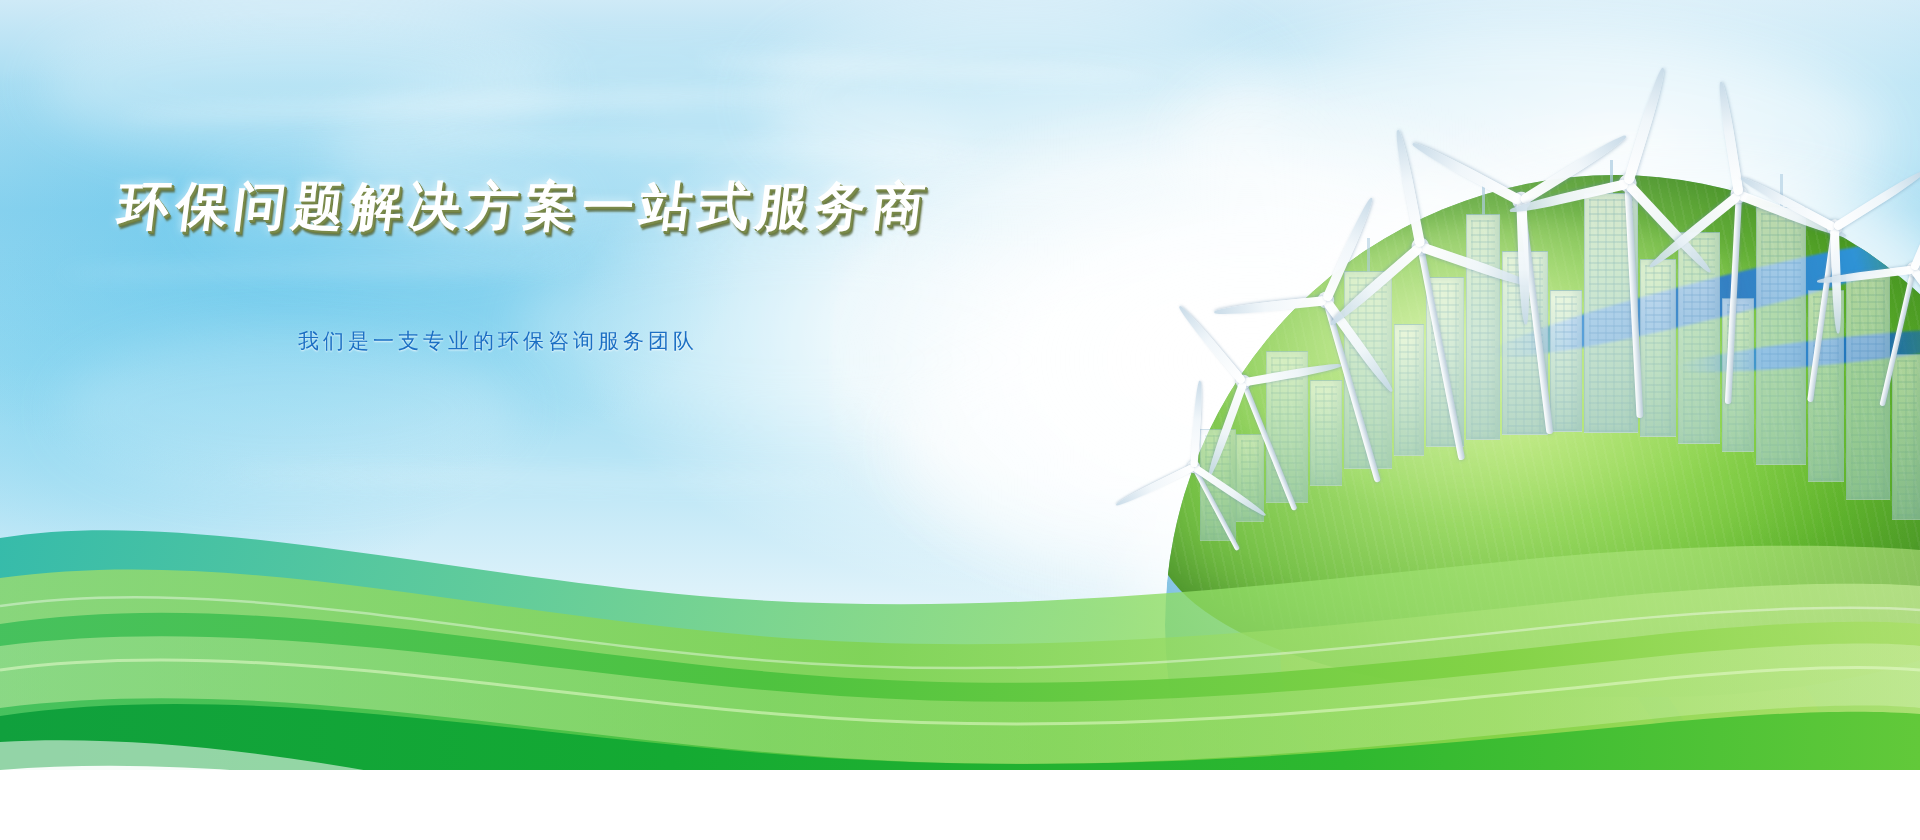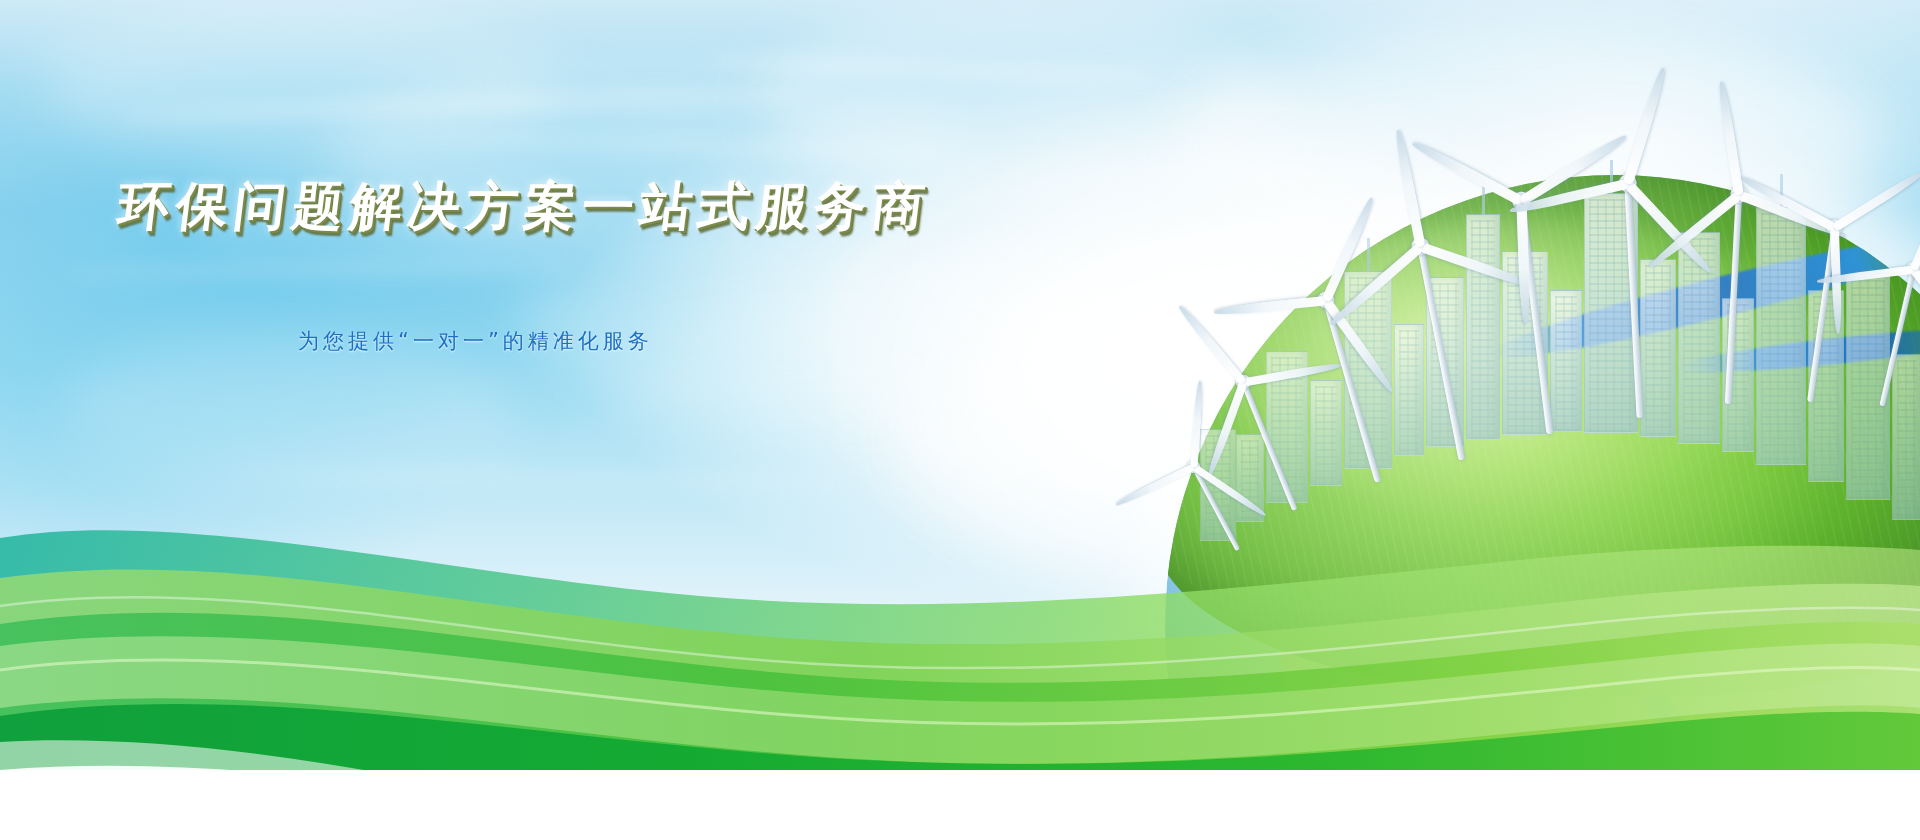--- a/index.html
+++ b/index.html
@@ -389,16 +389,16 @@
 
     <path d="M0,250 C180,236 360,260 520,286 C700,314 900,320 1100,320 L0,320 Z" fill="#ffffff" opacity=".92"></path>
     <path d="M0,222 C140,214 300,236 450,266 C560,288 660,300 760,306 C520,310 240,306 0,300 Z" fill="#ffffff" opacity=".55"></path>
   </svg>
 
   <div class="bottom-white"></div>
 
   <div id="headline">环保问题解决方案一站式服务商</div>
 
   <div id="subtitle">
-    <span class="line">为您提供“一对一”的精准化服务</span>
+    <span class="line">我们是一支专业的环保咨询服务团队</span>
   </div>
 
 </div>
 
 </body></html>

